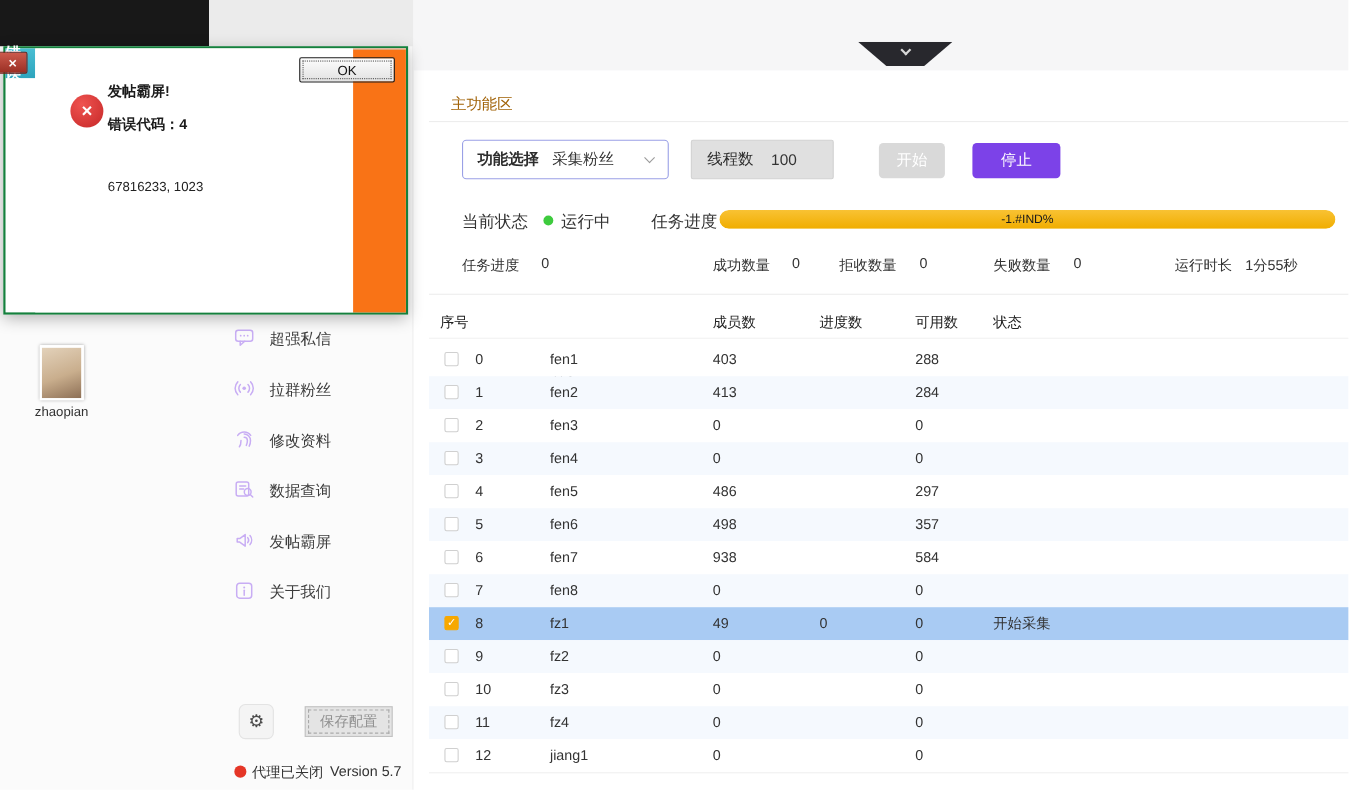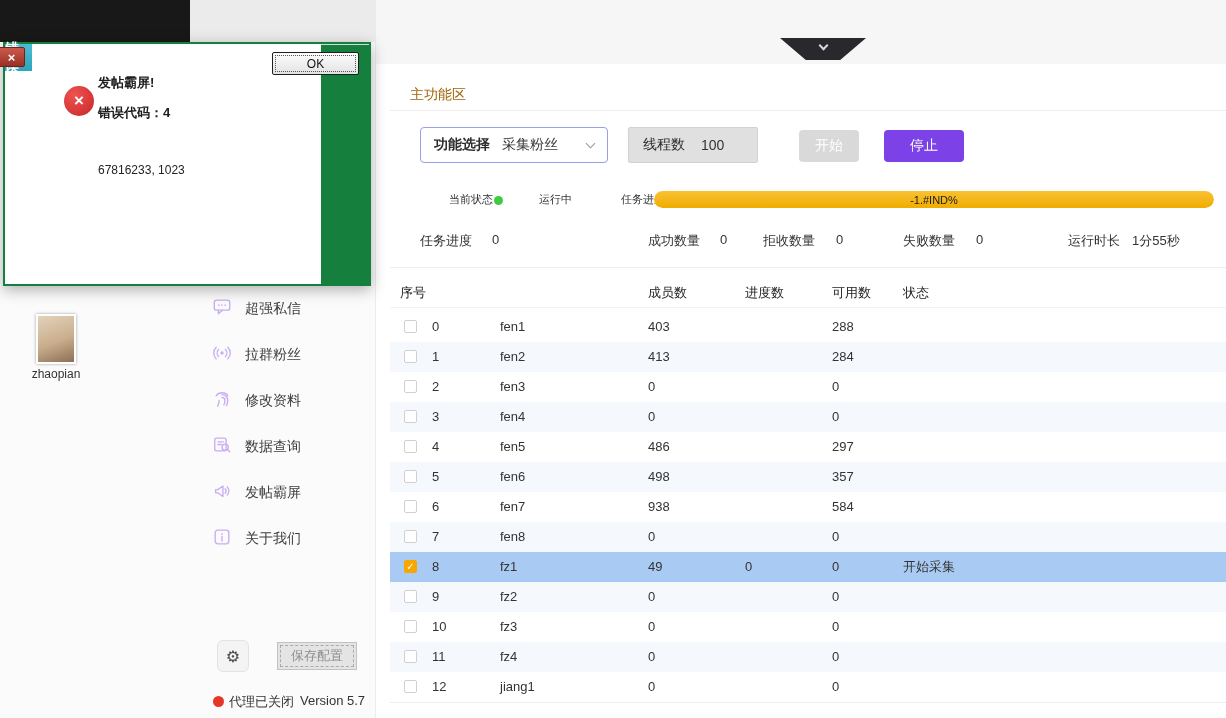--- a/index.html
+++ b/index.html
@@ -46,21 +46,21 @@
     font-size:13px; font-weight:bold; display:flex; align-items:center; justify-content:center; cursor:pointer; }
   .dlg-body { position:relative; flex:1 1 auto; background:#fff; }
   .err-icon { position:absolute; left:32px; top:42px; width:30px; height:30px; border-radius:50%;
     background:radial-gradient(circle at 35% 30%,#ef5350,#c62828); color:#fff; font-size:17px; font-weight:bold;
     display:flex; align-items:center; justify-content:center; }
   .dlg-line { position:absolute; left:66px; font-size:13px; font-weight:600; color:#1c1c1c; white-space:nowrap; }
   .dlg-line.l1 { top:30px; }
   .dlg-line.l2 { top:60px; }
   .dlg-line.l3 { top:90px; }
   .dlg-line.l4 { top:119px; font-weight:400; font-size:12px; color:#222; }
-  .dlg-footer { flex:0 0 48px; background:#15803d; border-top:1px solid #d8d8d8; position:relative; }
+  .dlg-footer { flex:0 0 48px; background:#f97316; border-top:1px solid #d8d8d8; position:relative; }
   .ok-btn { position:absolute; right:10px; top:7px; width:87px; height:23px; font-size:12px; color:#111;
     background:linear-gradient(#fdfdfd,#e2e2e2); border:1px solid #1e1e1e; border-radius:2px;
     display:flex; align-items:center; justify-content:center; outline:1px dotted #555; outline-offset:-4px; cursor:pointer; }
 
   
   .main-panel { position:absolute; left:376px; top:0; width:850px; height:718px; background:#fff; }
   .main-topstrip { position:absolute; left:0; top:0; width:850px; height:64px; background:#f6f6f7; }
   .collapse-tab { position:absolute; left:404px; top:38px; width:86px; height:22px; background:#28282d;
     clip-path:polygon(0 0,100% 0,70% 100%,30% 100%); display:flex; align-items:flex-start; justify-content:center; cursor:pointer; }
   .collapse-chevron { width:7px; height:7px; border-right:2px solid #d9d9d9; border-bottom:2px solid #d9d9d9;
@@ -81,21 +81,21 @@
   .threads-box { position:absolute; left:252px; top:127px; width:130px; height:36px; background:#e0e0e0;
     border:1px solid #d2d2d2; border-radius:2px; display:flex; align-items:center; padding-left:14px; gap:16px; }
   .threads-box .tb-label { font-size:14px; color:#2d2d2d; }
   .threads-box .tb-value { font-size:14px; color:#333; }
 
   .btn { position:absolute; top:130px; height:32px; border:none; border-radius:4px; color:#fff; font-size:14px;
     display:flex; align-items:center; justify-content:center; cursor:pointer; font-family:inherit; }
   .btn-start { left:423px; width:60px; background:#d9d9d9; }
   .btn-stop  { left:508px; width:80px; background:#7c42e8; }
 
-  .s-label { position:absolute; font-size:11px; color:#333; white-space:nowrap;margin-left:29px; }
+  .s-label { position:absolute; font-size:15px; color:#333; white-space:nowrap; }
   .green-dot { position:absolute; left:118px; top:196px; width:9px; height:9px; border-radius:50%; background:#3ecb3e; }
   .progress-track { position:absolute; left:278px; top:191px; width:560px; height:17px; border-radius:9px; background:#fdf3d0; overflow:hidden; }
   .progress-fill { height:100%; background:linear-gradient(#f9c233,#f0ad00); border-radius:9px;
     display:flex; align-items:center; justify-content:center; font-size:11px; color:#1a1a1a; }
 
   .stat-label { position:absolute; top:232px; font-size:13px; color:#333; white-space:nowrap; }
   .stat-value { position:absolute; top:232px; font-size:13px; color:#333; white-space:nowrap; }
 
   
   .thead { position:absolute; left:14px; top:278px; width:836px; height:30px; border-bottom:1px solid #f2f2f2; }

